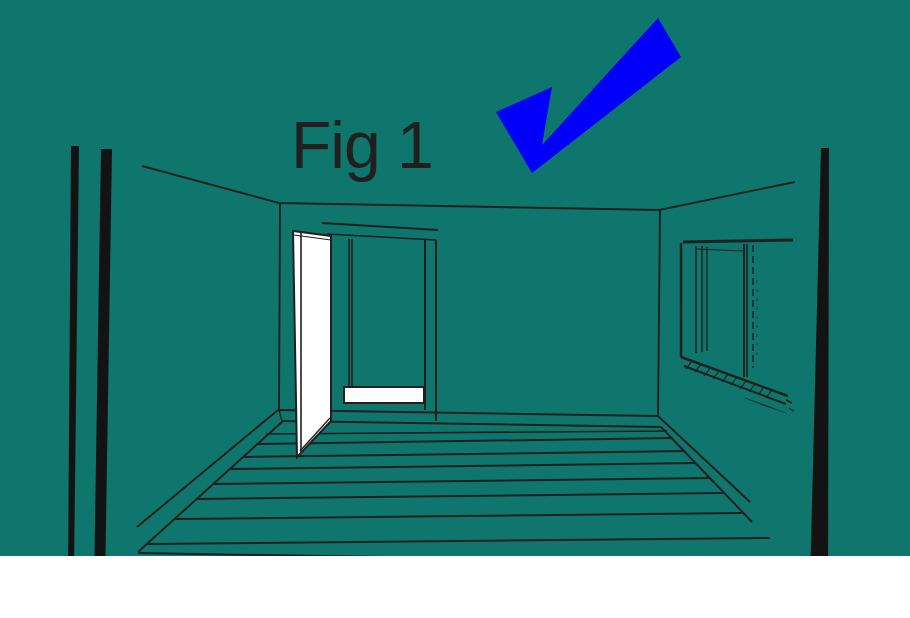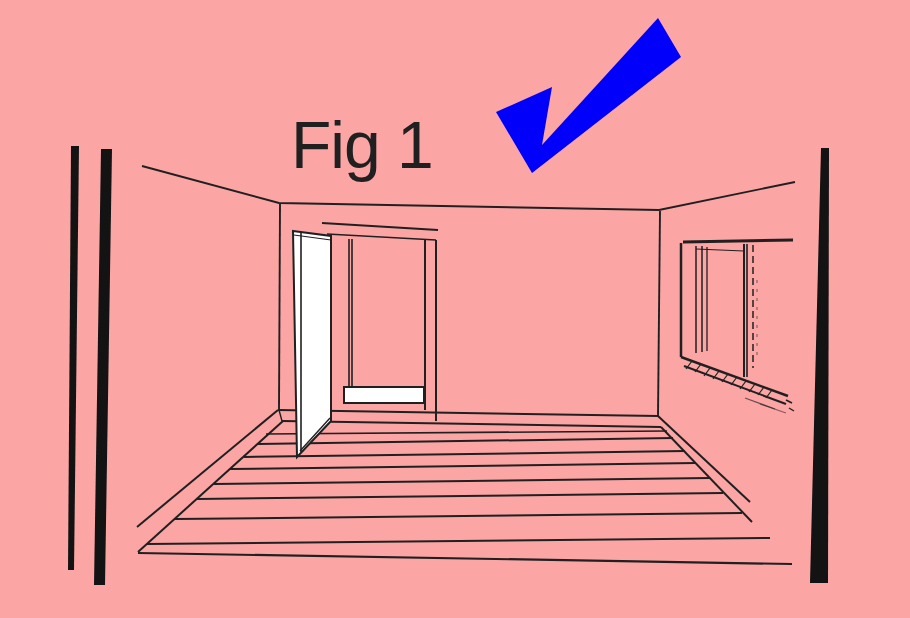--- a/index.html
+++ b/index.html
@@ -1,19 +1,19 @@
 <!DOCTYPE html>
 <html><head>
 <meta charset="utf-8">
 <style>
   html,body{margin:0;padding:0;background:#ffffff;}
   .page{
     position:relative;
-    width:910px;height:618px;
-    background:#fca5a5;
+    width:910px;height:556px;
+    background:#0f766e;
     overflow:hidden;
     font-family:"Liberation Sans", sans-serif;
   }
   svg{position:absolute;left:0;top:0;}
   .ink line, .ink polyline, .ink path{stroke-linecap:butt;}
   .fig-label{
     font-family:"Liberation Sans", sans-serif;
     font-size:66px;
     letter-spacing:-1px;
     font-weight:400;

